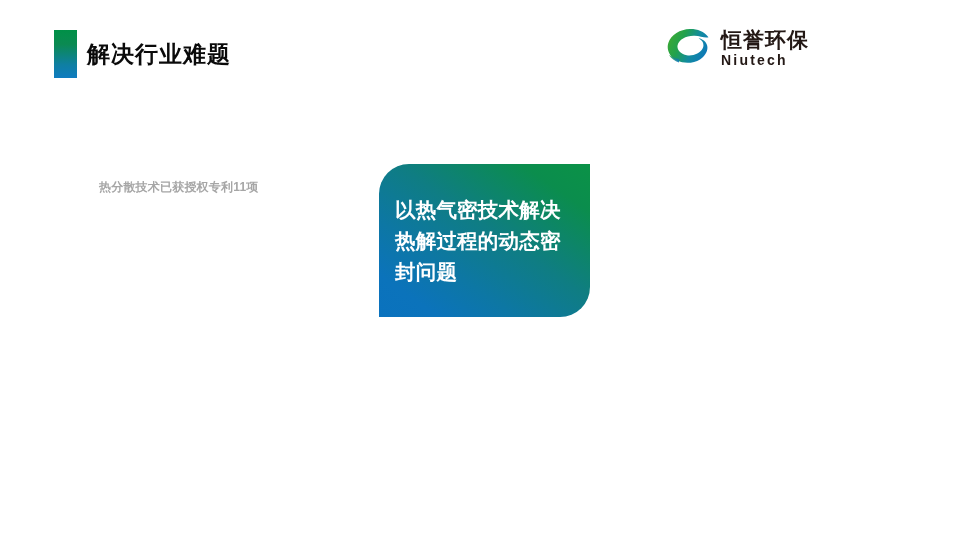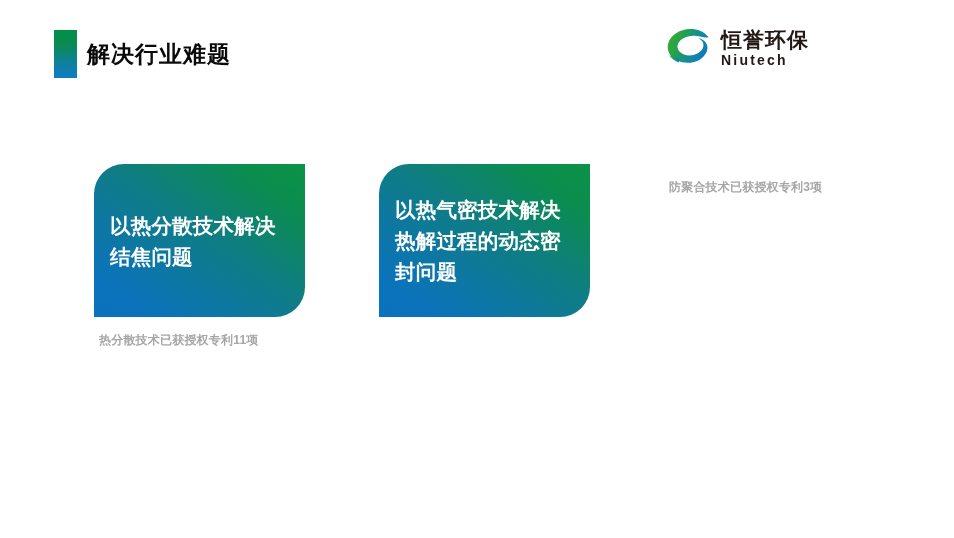--- a/index.html
+++ b/index.html
@@ -156,30 +156,26 @@
       <div class="logo-text">
         <div class="logo-cn">恒誉环保</div>
         <div class="logo-en">Niutech</div>
       </div>
     </div>
   </div>
 
   <div class="cards">
 
     <div class="card-col c1">
-      <div class="card-box">
-        <div class="card-title">以热分散技术解决结焦问题</div>
-      </div>
       <div class="card-sub">热分散技术已获授权专利11项</div>
     </div>
 
     <div class="card-col c2">
       <div class="card-box">
         <div class="card-title">以热气密技术解决热解过程的动态密封问题</div>
       </div>
     </div>
 
     <div class="card-col c3">
-      <div class="card-sub">防聚合技术已获授权专利3项</div>
     </div>
 
   </div>
 </div>
 
 </body></html>

